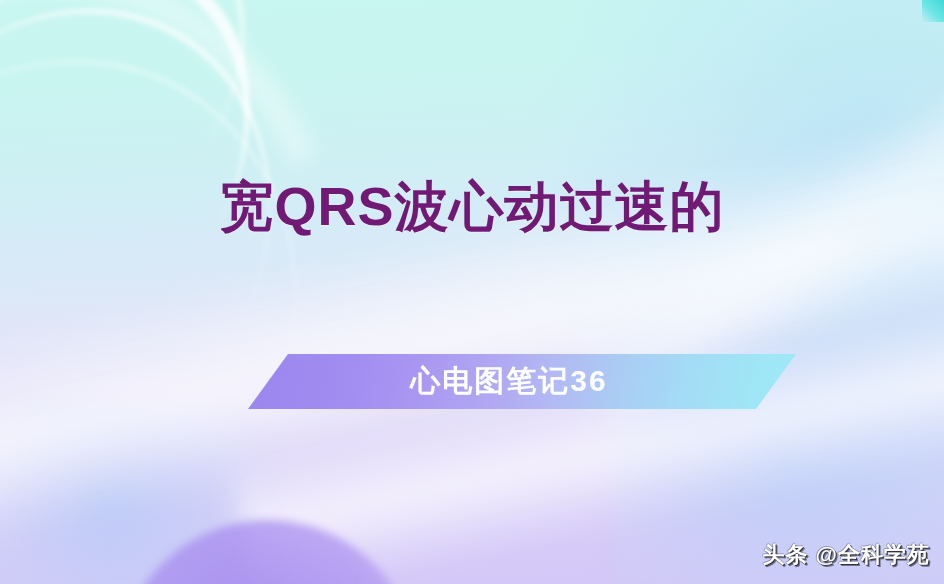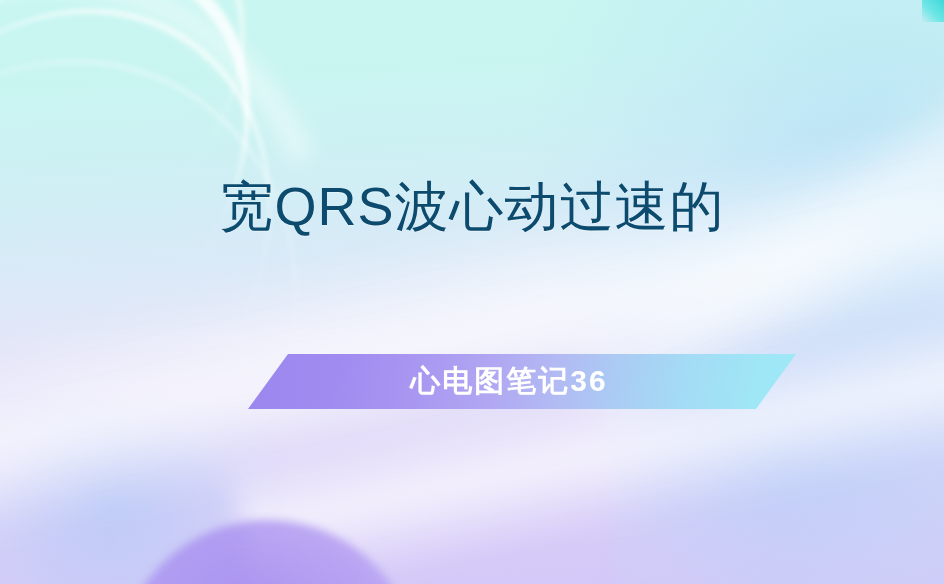--- a/index.html
+++ b/index.html
@@ -225,22 +225,22 @@
     left: 0;
     right: 0;
     top: 172px;
     text-align: center;
     z-index: 6;
   }
   .title-line {
     display: block;
     font-size: 54px;
     line-height: 1.28;
-    font-weight: normal;
-    color: #0c4a6e;
+    font-weight: bold;
+    color: #701a75;
     letter-spacing: 1px;
     text-shadow: 0 1px 0 rgba(255,255,255,0.35);
     white-space: nowrap;
   }
 
   
   .banner-wrap {
     position: absolute;
     left: 248px;
     top: 354px;
@@ -325,14 +325,15 @@
 
   <div class="title-block">
     <span class="title-line">宽QRS波心动过速的</span>
   </div>
 
   <div class="banner-wrap">
     <div class="banner-shape"></div>
     <div class="banner-text">心电图笔记36</div>
   </div>
 
+  <div class="watermark">头条 @全科学苑</div>
 
 </div>
 
 </body></html>

